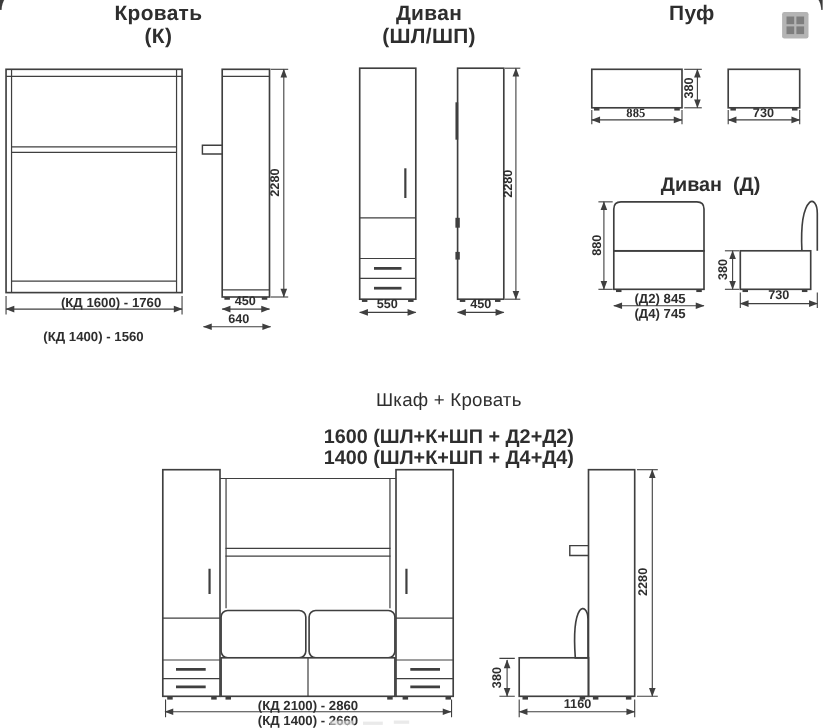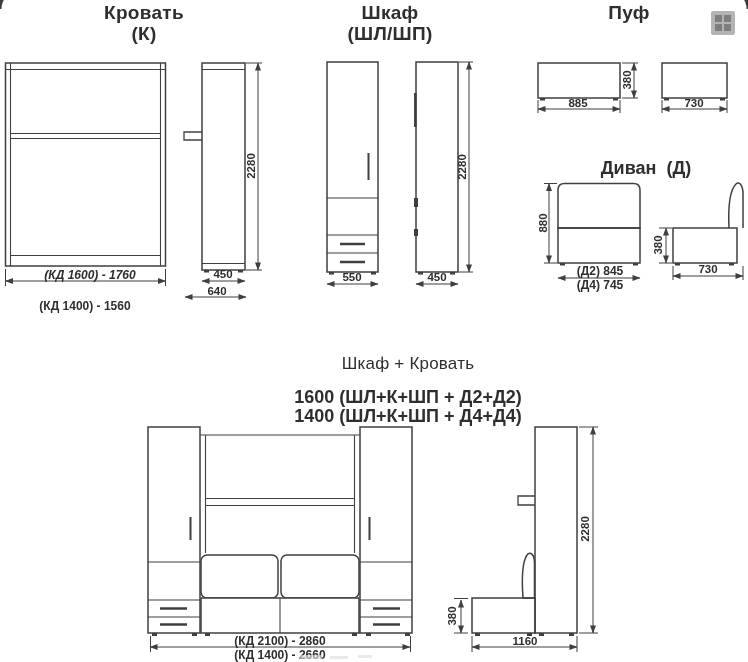--- a/index.html
+++ b/index.html
@@ -209,36 +209,36 @@
     <line x1="579" y1="633" x2="598" y2="633"></line>
     <line x1="593" y1="427" x2="593" y2="633" marker-start="url(#mS)" marker-end="url(#mE)"></line>
     <line x1="472" y1="636" x2="472" y2="652"></line>
     <line x1="577" y1="636" x2="577" y2="652"></line>
     <line x1="472" y1="647" x2="577" y2="647" marker-start="url(#mS)" marker-end="url(#mE)"></line>
   </g>
 </svg>
 
 <div class="hlab fs19" style="left:144px;top:3px;">Кровать</div>
 <div class="hlab fs19" style="left:144px;top:24px;">(К)</div>
-<div class="hlab fs19" style="left:390px;top:3px;">Шкаф</div>
+<div class="hlab fs19" style="left:390px;top:3px;">Диван</div>
 <div class="hlab fs19" style="left:390px;top:24px;">(ШЛ/ШП)</div>
 <div class="hlab fs19" style="left:629px;top:3px;">Пуф</div>
 <div class="hlab fs18" style="left:646px;top:145px;">Диван  (Д)</div>
 
-<div class="hlab fs12" style="left:90px;top:269px;font-style:italic;">(КД 1600) - 1760</div>
+<div class="hlab fs12" style="left:101px;top:269px;">(КД 1600) - 1760</div>
 <div class="hlab fs12" style="left:85px;top:300px;">(КД 1400) - 1560</div>
 <div class="hlab fs11" style="left:223px;top:268px;">450</div>
 <div class="hlab fs11" style="left:217px;top:285px;">640</div>
 <div class="vlab fs11" style="left:251px;top:166px;">2280</div>
 
 <div class="hlab fs11" style="left:352px;top:271px;">550</div>
 <div class="hlab fs11" style="left:437px;top:271px;">450</div>
 <div class="vlab fs11" style="left:462px;top:167px;">2280</div>
 
-<div class="hlab fs11" style="left:578px;top:97px;">885</div>
+<div class="hlab fs11" style="left:578px;top:97px;font-family:Liberation Serif, serif;">885</div>
 <div class="vlab fs11" style="left:627px;top:80px;">380</div>
 <div class="hlab fs11" style="left:694px;top:97px;">730</div>
 
 <div class="vlab fs11" style="left:543px;top:223px;">880</div>
 <div class="hlab fs12" style="left:600px;top:265px;">(Д2) 845</div>
 <div class="hlab fs12" style="left:600px;top:279px;">(Д4) 745</div>
 <div class="vlab fs11" style="left:658px;top:245px;">380</div>
 <div class="hlab fs11" style="left:708px;top:263px;">730</div>
 
 <div class="hlab fs17" style="left:408px;top:355px;">Шкаф + Кровать</div>

